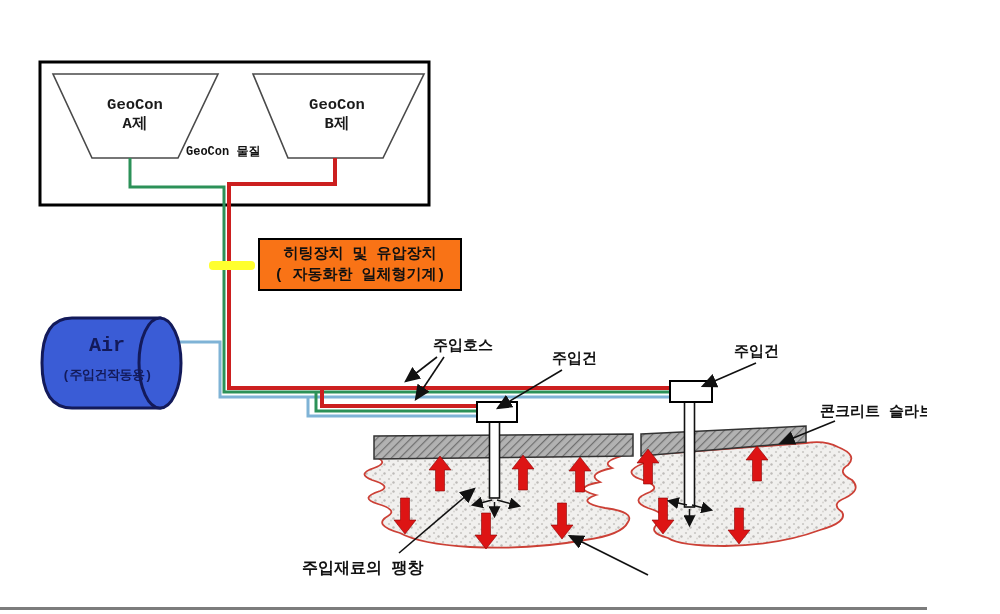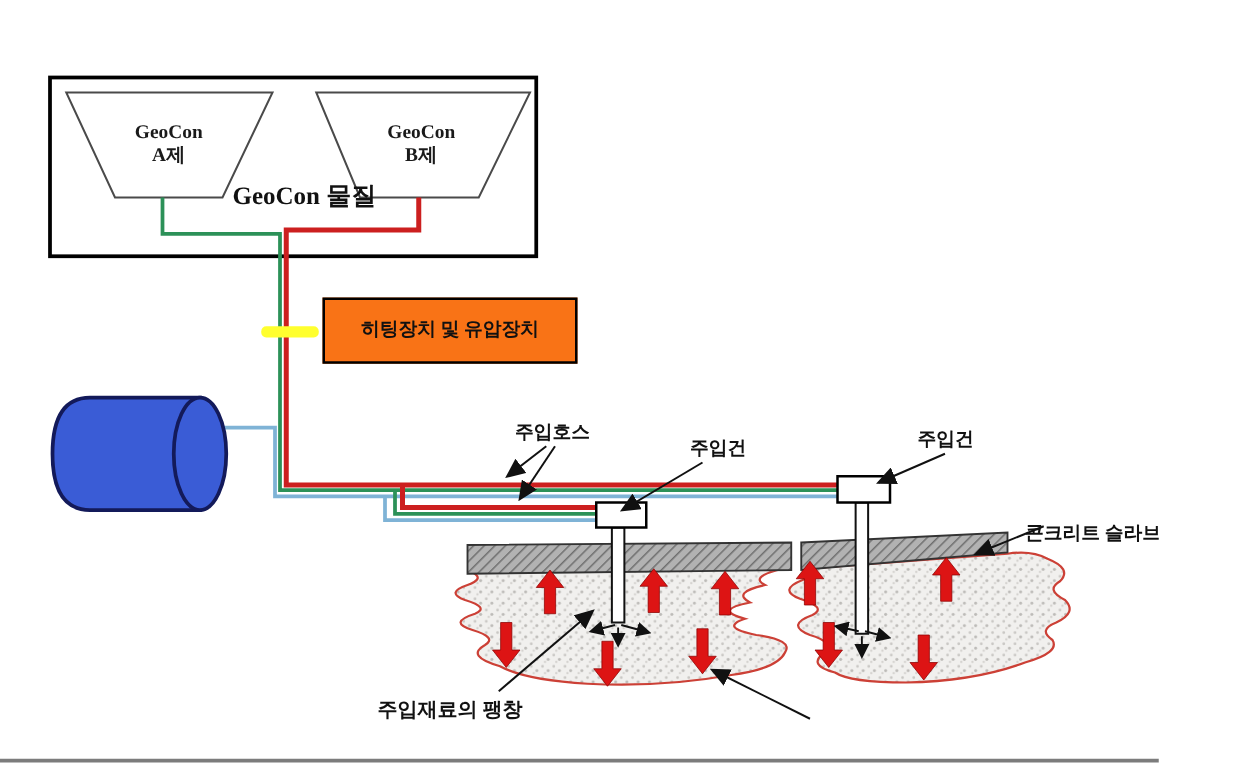--- a/index.html
+++ b/index.html
@@ -1,25 +1,25 @@
 <!DOCTYPE html>
 <html><head>
 <meta charset="utf-8">
 <style>
   html,body{margin:0;padding:0;background:#fff;}
   #stage{
     position:relative;width:927px;height:614px;background:#ffffff;overflow:hidden;
-    font-family:Liberation Serif, serif;
+    font-family:Liberation Mono, monospace;
   }
   #diagram-svg{position:absolute;left:0;top:0;}
   .lbl{position:absolute;font-weight:bold;color:#111;white-space:nowrap;font-size:15px;}
   .lbl-16{font-size:16px;margin-left:32px;}
   .hopper-text{position:absolute;text-align:center;font-weight:bold;color:#1a1a1a;
     font-size:15.5px;line-height:19px;}
-  .material-lbl{position:absolute;font-weight:bold;color:#111;font-size:20px;white-space:nowrap;}
+  .material-lbl{position:absolute;font-weight:bold;color:#111;font-size:12px;white-space:nowrap;}
   .heater-box{
     position:absolute;left:258px;top:238px;width:200px;height:49px;background:#f97316;
     border:2.5px solid #000;display:flex;flex-direction:column;justify-content:center;
     align-items:center;text-align:center;font-weight:bold;font-size:15px;line-height:21px;color:#111;
   }
   .air-title{position:absolute;left:52px;top:334px;width:110px;text-align:center;
     font-weight:bold;font-size:20px;color:#131a5a;}
   .air-sub{position:absolute;left:33px;top:366px;width:148px;text-align:center;
     font-weight:bold;font-size:13px;color:#131a5a;letter-spacing:-0.5px;}
 </style>
@@ -132,22 +132,25 @@
 
   <div class="hopper-text" style="left:277px;top:96px;width:120px;">
     <div>GeoCon</div>
     <div>B제</div>
   </div>
 
   <div class="material-lbl" style="left:186px;top:143px;">GeoCon 물질</div>
 
   <div class="heater-box">
     <span>히팅장치 및 유압장치</span>
+    <span>( 자동화한 일체형기계)</span>
   </div>
 
+  <div class="air-title">Air</div>
+  <div class="air-sub">(주입건작동용)</div>
 
-  <div class="lbl" style="left:412px;top:336px;">주입호스</div>
+  <div class="lbl" style="left:433px;top:336px;">주입호스</div>
   <div class="lbl" style="left:552px;top:349px;">주입건</div>
   <div class="lbl" style="left:734px;top:342px;">주입건</div>
-  <div class="lbl" style="left:820px;top:417px;">콘크리트 슬라브</div>
+  <div class="lbl" style="left:820px;top:402px;">콘크리트 슬라브</div>
   <div class="lbl lbl-16" style="left:270px;top:558px;">주입재료의 팽창</div>
 
 </div>
 
 </body></html>

